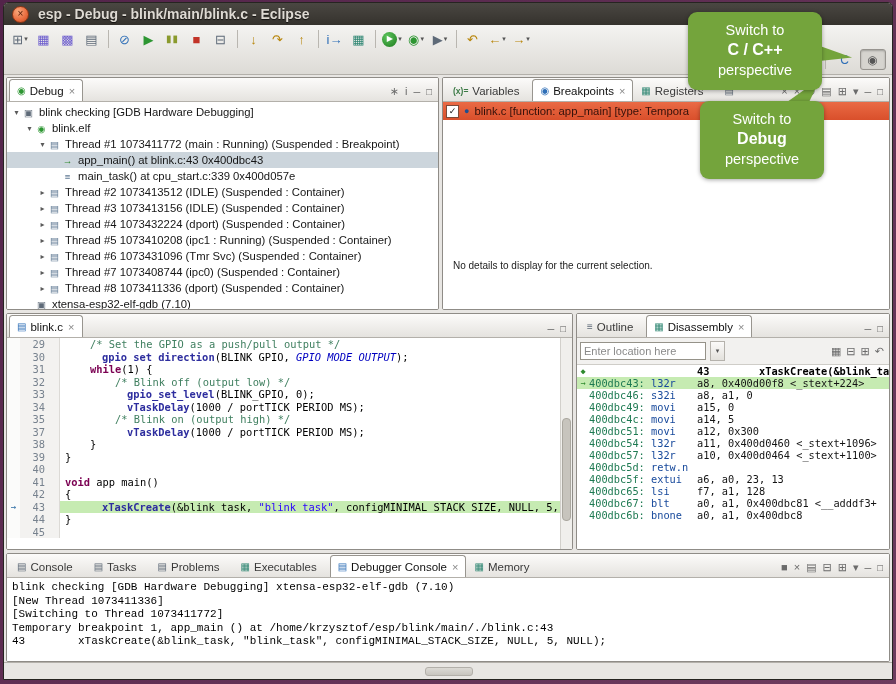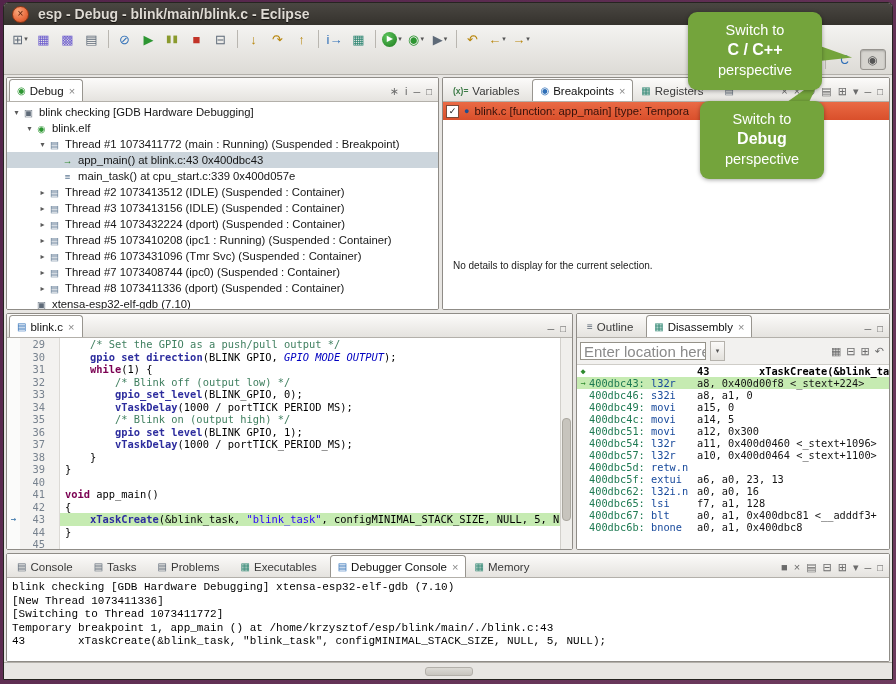--- a/index.html
+++ b/index.html
@@ -70,31 +70,31 @@
 
   
   .cline{display:flex;height:12.5px;line-height:12.5px;font-family:"DejaVu Sans Mono",monospace;font-size:10.4px;}
   .cmark{width:13px;flex:none;text-align:center;font-size:9px;color:#2e6da4;background:#fbfbfa;}
   .cnum{width:25px;flex:none;text-align:right;padding-right:14px;color:#77828e;background:#f3f2f0;border-right:1px solid #dcdad6;}
   .ccode{flex:1;white-space:pre;padding-left:5px;overflow:hidden;}
   .ccode.cur{background:#c6ebb2;}
   .cm{color:#3F7F5F;}
   .kw{color:#7B0052;font-weight:bold;}
   .st{color:#2A00FF;}
-  .fn{color:#2d2d9e;font-weight:bold;}
+  .fn{color:#2d2d9e;font-weight:bold;margin-left:12px;}
   .mc{color:#0000C0;font-style:italic;}
   .pl{color:#000;}
   .edwrap{display:flex;height:100%;}
   .edlines{flex:1;min-width:0;}
   .edscroll{width:11px;flex:none;background:#f0efec;border-left:1px solid #d2d0cb;position:relative;}
   .edthumb{position:absolute;left:1px;right:1px;top:38%;height:48%;background:#c7c4bd;border:1px solid #aaa79f;border-radius:4px;}
 
   
   .locbar{height:22px;flex:none;display:flex;align-items:center;gap:4px;padding:2px 3px;background:#f2f1ef;border-bottom:1px solid #cfcdc8;}
-  .locinput{width:118px;height:16px;border:1px solid #959289;background:#fff;font-size:15px;color:#8a8a8a;display:flex;align-items:center;padding:0 3px;white-space:nowrap;overflow:hidden;}
+  .locinput{width:118px;height:16px;border:1px solid #959289;background:#fff;font-size:11px;color:#8a8a8a;display:flex;align-items:center;padding:0 3px;white-space:nowrap;overflow:hidden;}
   .loccaret{width:13px;height:18px;border:1px solid #b5b2ac;background:linear-gradient(#fbfaf9,#e3e1dc);font-size:7px;color:#555;display:flex;align-items:center;justify-content:center;}
   .loctools{margin-left:auto;display:flex;gap:5px;padding-right:2px;}
   .drow{display:flex;height:12px;line-height:12px;font-family:"DejaVu Sans Mono",monospace;font-size:10.3px;white-space:pre;}
   .drow.cur{background:#c6ebb2;}
   .drow.dhead{font-weight:bold;}
   .dg{width:12px;flex:none;text-align:center;font-size:8.5px;color:#2e8a2e;}
   .da{color:#1e7a52;min-width:62px;}
   .dm{color:#16489b;min-width:46px;}
   .do{color:#141414;}
 
@@ -442,25 +442,20 @@
                     <span class="cnum">34</span>
                     <span class="ccode"><span class="pl">        </span><span class="fn">vTaskDelay</span><span class="pl">(1000 / portTICK_PERIOD_MS);</span></span>
                   </div>
                   <div class="cline">
                     <span class="cmark"></span>
                     <span class="cnum">35</span>
                     <span class="ccode"><span class="pl">        </span><span class="cm">/* Blink on (output high) */</span></span>
                   </div>
                   <div class="cline">
                     <span class="cmark"></span>
-                    <span class="cnum">36</span>
-                    <span class="ccode"><span class="pl">        </span><span class="fn">gpio_set_level</span><span class="pl">(BLINK_GPIO, 1);</span></span>
-                  </div>
-                  <div class="cline">
-                    <span class="cmark"></span>
                     <span class="cnum">37</span>
                     <span class="ccode"><span class="pl">        </span><span class="fn">vTaskDelay</span><span class="pl">(1000 / portTICK_PERIOD_MS);</span></span>
                   </div>
                   <div class="cline">
                     <span class="cmark"></span>
                     <span class="cnum">38</span>
                     <span class="ccode"><span class="pl">    }</span></span>
                   </div>
                   <div class="cline">
                     <span class="cmark"></span>
@@ -599,27 +594,20 @@
                 <span class="da">400dbc5d:</span>
                 <span class="dm">retw.n</span>
                 <span class="do"></span>
                 <span></span>
               </div>
               <div class="drow">
                 <span class="dg"></span>
                 <span class="da">400dbc5f:</span>
                 <span class="dm">extui</span>
                 <span class="do">a6, a0, 23, 13</span>
-                <span></span>
-              </div>
-              <div class="drow">
-                <span class="dg"></span>
-                <span class="da">400dbc62:</span>
-                <span class="dm">l32i.n</span>
-                <span class="do">a0, a0, 16</span>
                 <span></span>
               </div>
               <div class="drow">
                 <span class="dg"></span>
                 <span class="da">400dbc65:</span>
                 <span class="dm">lsi</span>
                 <span class="do">f7, a1, 128</span>
                 <span></span>
               </div>
               <div class="drow">

